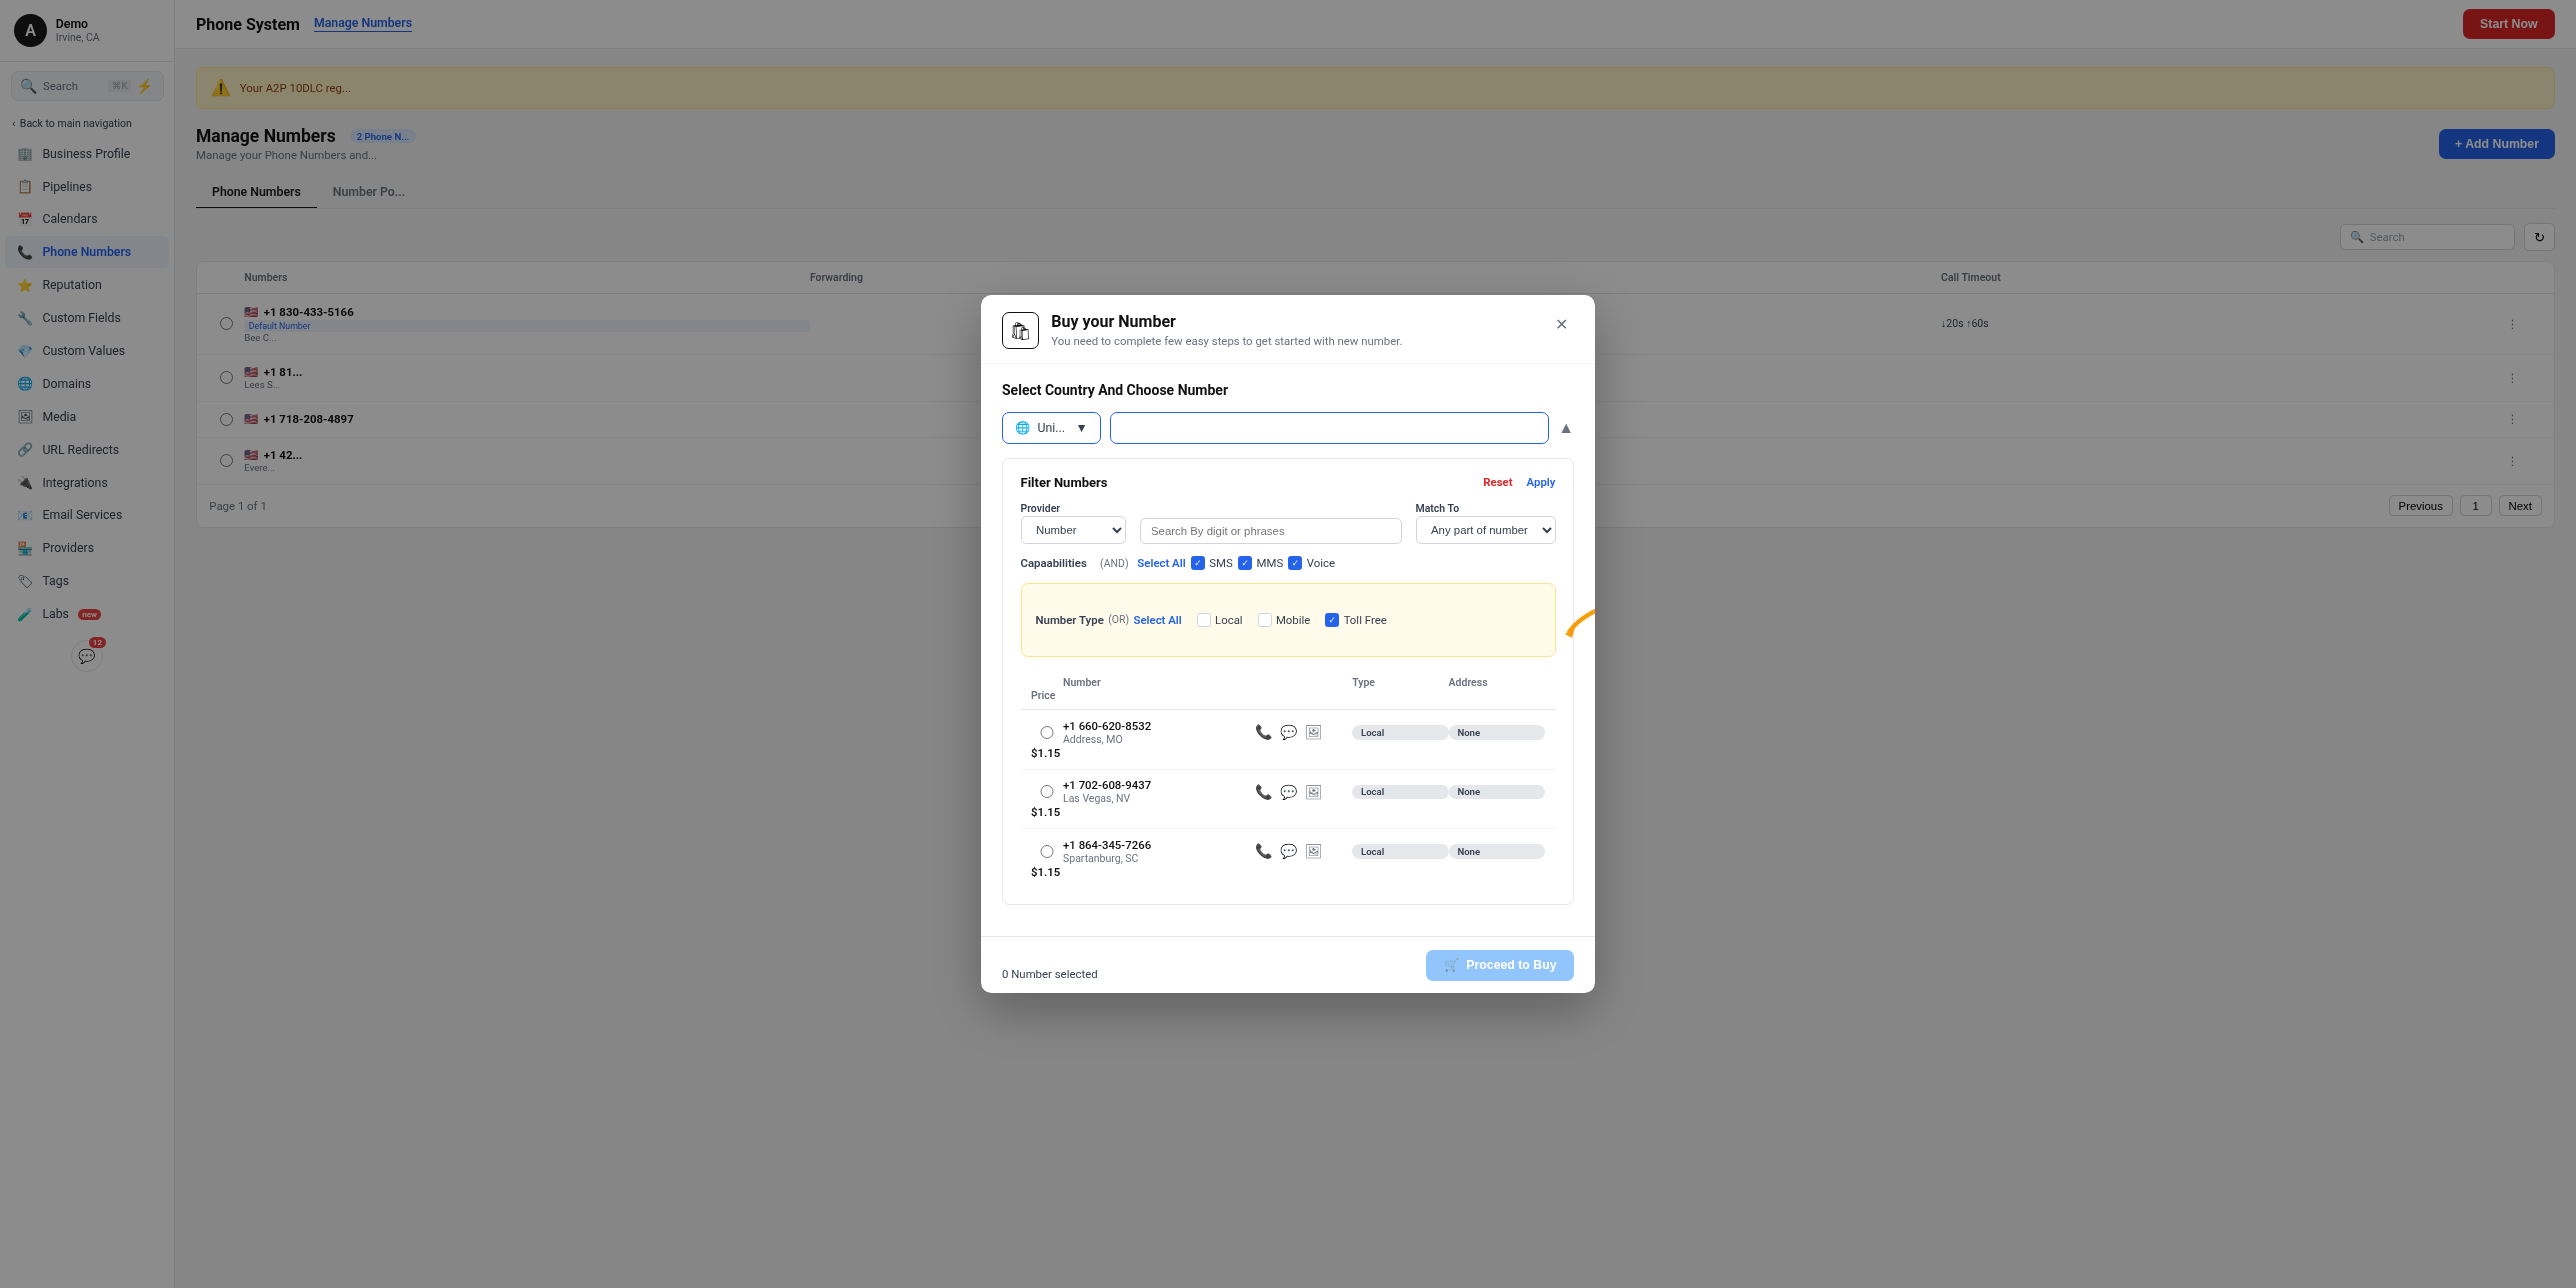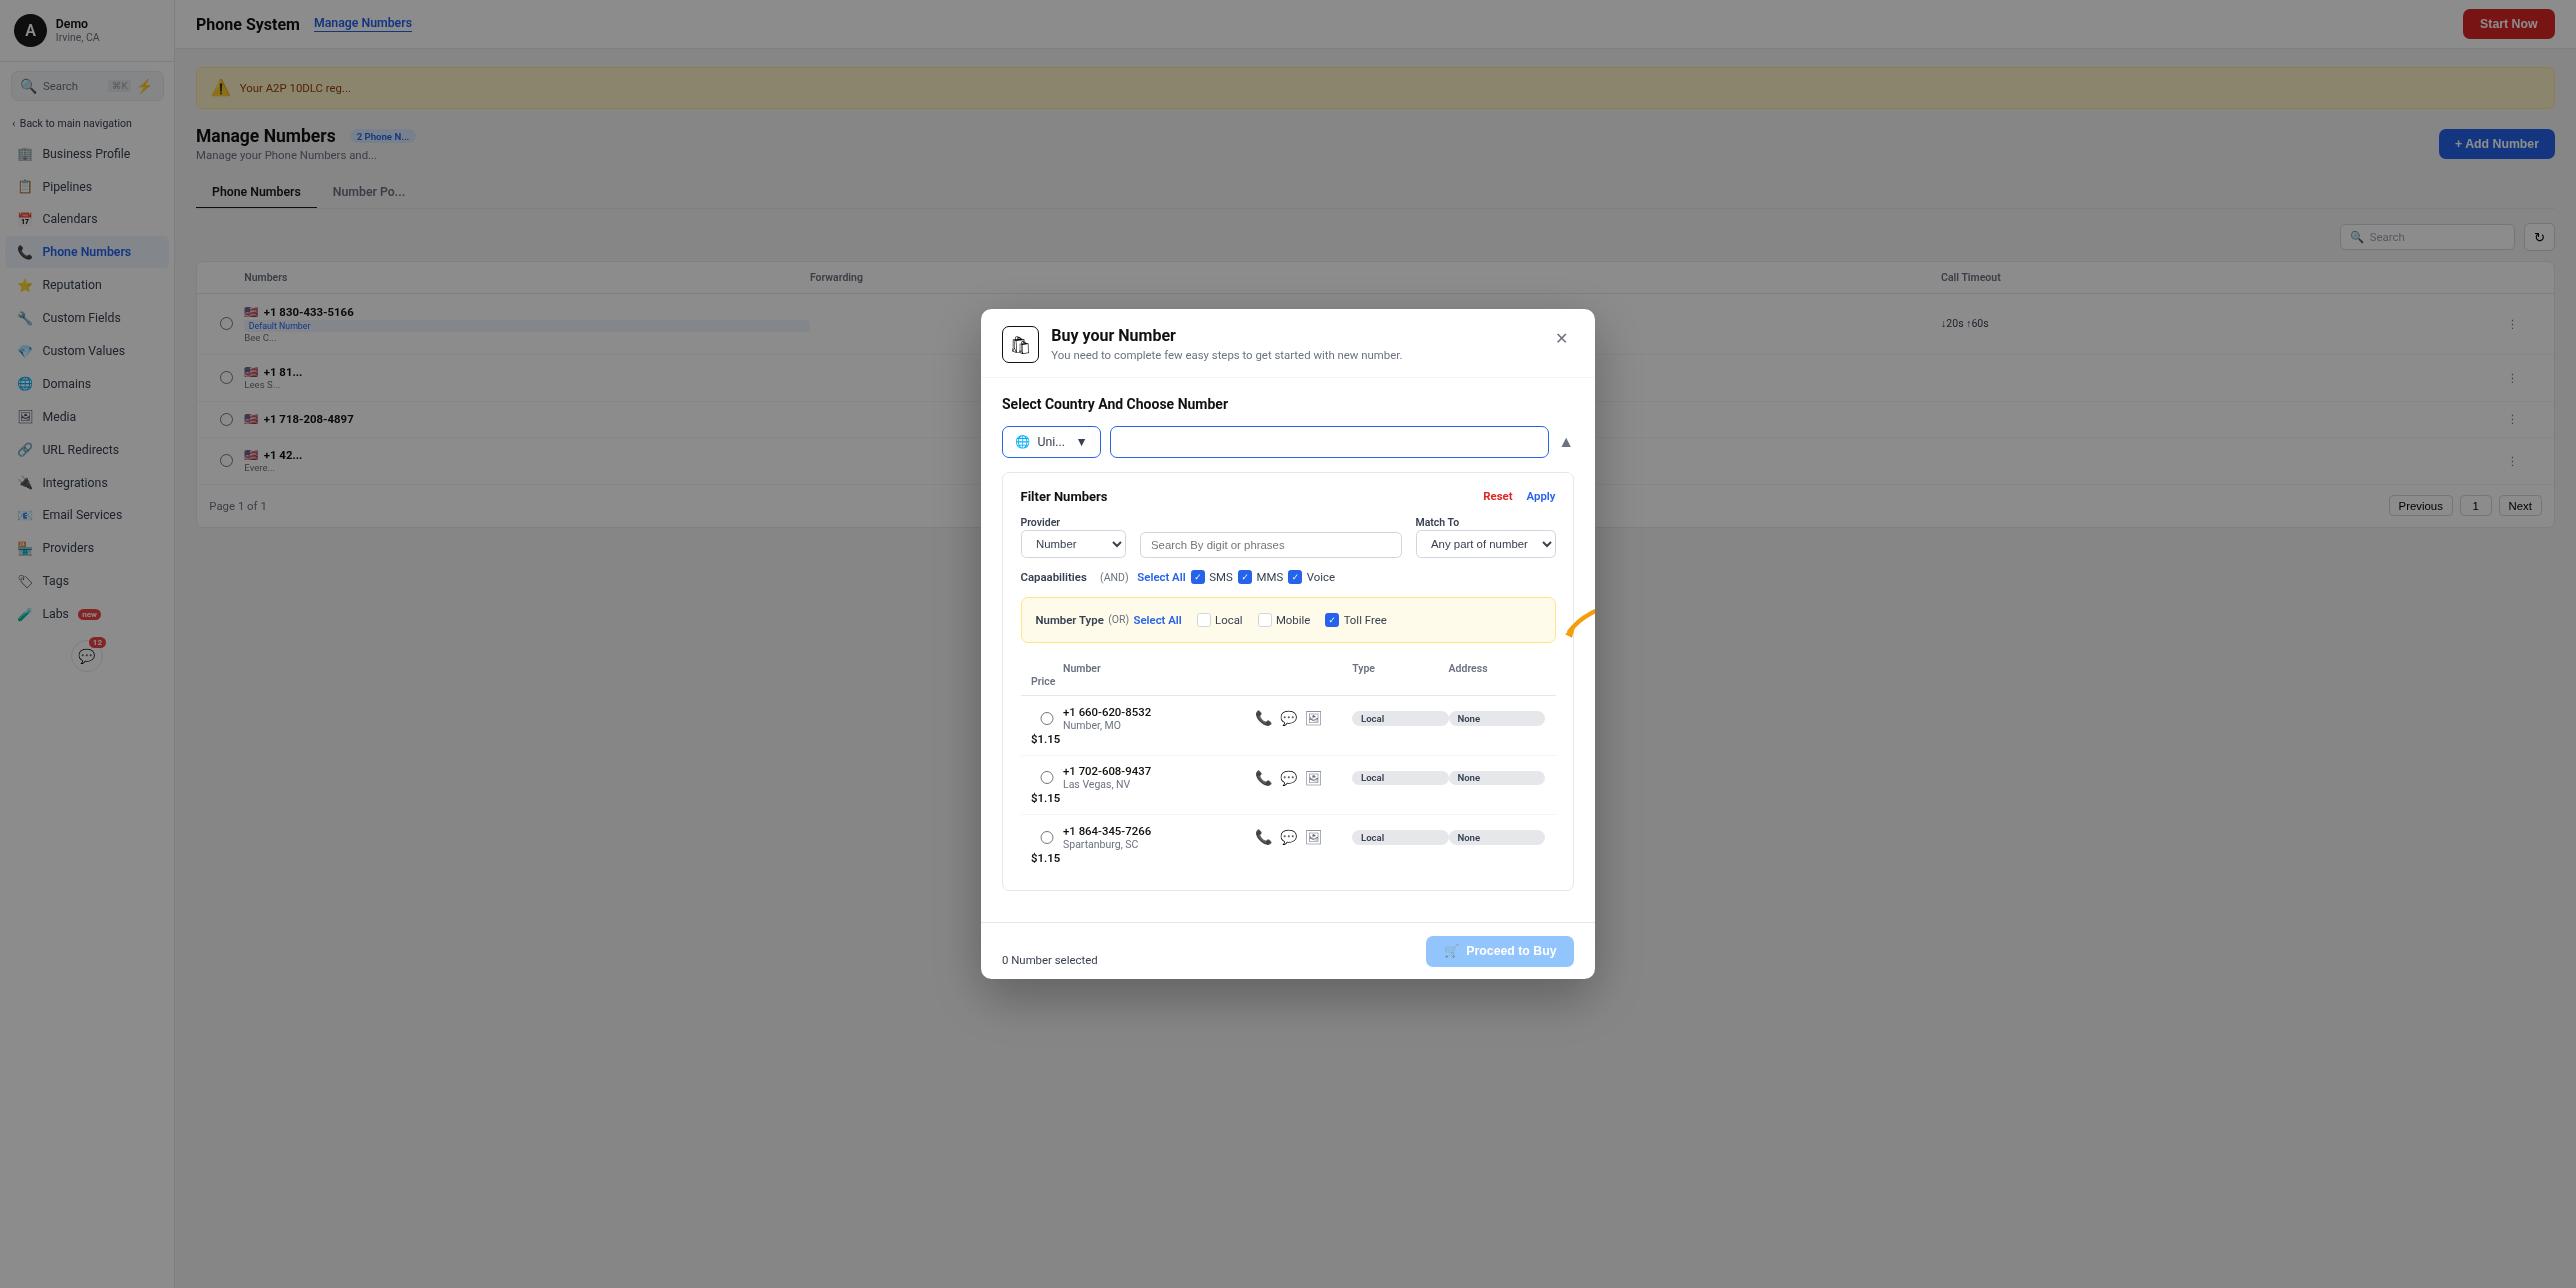--- a/index.html
+++ b/index.html
@@ -224,21 +224,21 @@
     .cap-and { font-size: 10.5px; color: #6b7280; }
     .cap-select-all { color: #2563eb; font-size: 11.4px; font-weight: 600; cursor: pointer; margin-left: 3.5px; }
     .cap-checkbox { display: flex; align-items: center; gap: 4.4px; font-size: 11.4px; color: #374151; cursor: pointer; }
     .cb { width: 14px; height: 14px; border-radius: 2.6px; border: 1.8px solid #2563eb; background: #2563eb; display: flex; align-items: center; justify-content: center; }
     .cb-check { color: #fff; font-size: 8.8px; }
     .cb-unchecked { width: 14px; height: 14px; border-radius: 2.6px; border: 1.8px solid #d1d5db; background: #fff; }
 
     
     .number-type-box {
       border: 1.8px solid #fde68a; background: #fffbeb; border-radius: 7px;
-      padding: 15px 14px; margin-bottom: 12.3px; position: relative;
+      padding: 29px 14px; margin-bottom: 12.3px; position: relative;
     }
     .number-type-row { display: flex; align-items: center; gap: 4.4px; flex-wrap: wrap; }
     .nt-label { font-size: 11.4px; font-weight: 600; color: #374151; }
     .nt-or { font-size: 10.5px; color: #6b7280; }
     .nt-select-all { color: #2563eb; font-size: 11.4px; font-weight: 600; cursor: pointer; }
     .nt-checkbox { display: flex; align-items: center; gap: 4.4px; font-size: 11.4px; color: #374151; cursor: pointer; margin-left: 10.5px; }
     .cb-toll { width: 14px; height: 14px; border-radius: 2.6px; border: 1.8px solid #2563eb; background: #2563eb; display: flex; align-items: center; justify-content: center; }
 
     
     .number-list { display: flex; flex-direction: column; gap: 0; }
@@ -642,21 +642,21 @@
             <div></div>
             <div>Type</div>
             <div>Address</div>
             <div>Price</div>
           </div>
 
           <div class="number-list-row">
             <input type="radio" name="number-select" style="margin: 0px;">
             <div class="num-info">
               <span class="num-main">+1 660-620-8532</span>
-              <span class="num-loc">Number, MO</span>
+              <span class="num-loc">Address, MO</span>
             </div>
             <div class="num-icons">
               <span>📞</span>
               <span>💬</span>
               <span>🖼</span>
             </div>
             <span class="tag-local">Local</span>
             <span class="tag-none">None</span>
             <span class="price">$1.15</span>
           </div>

